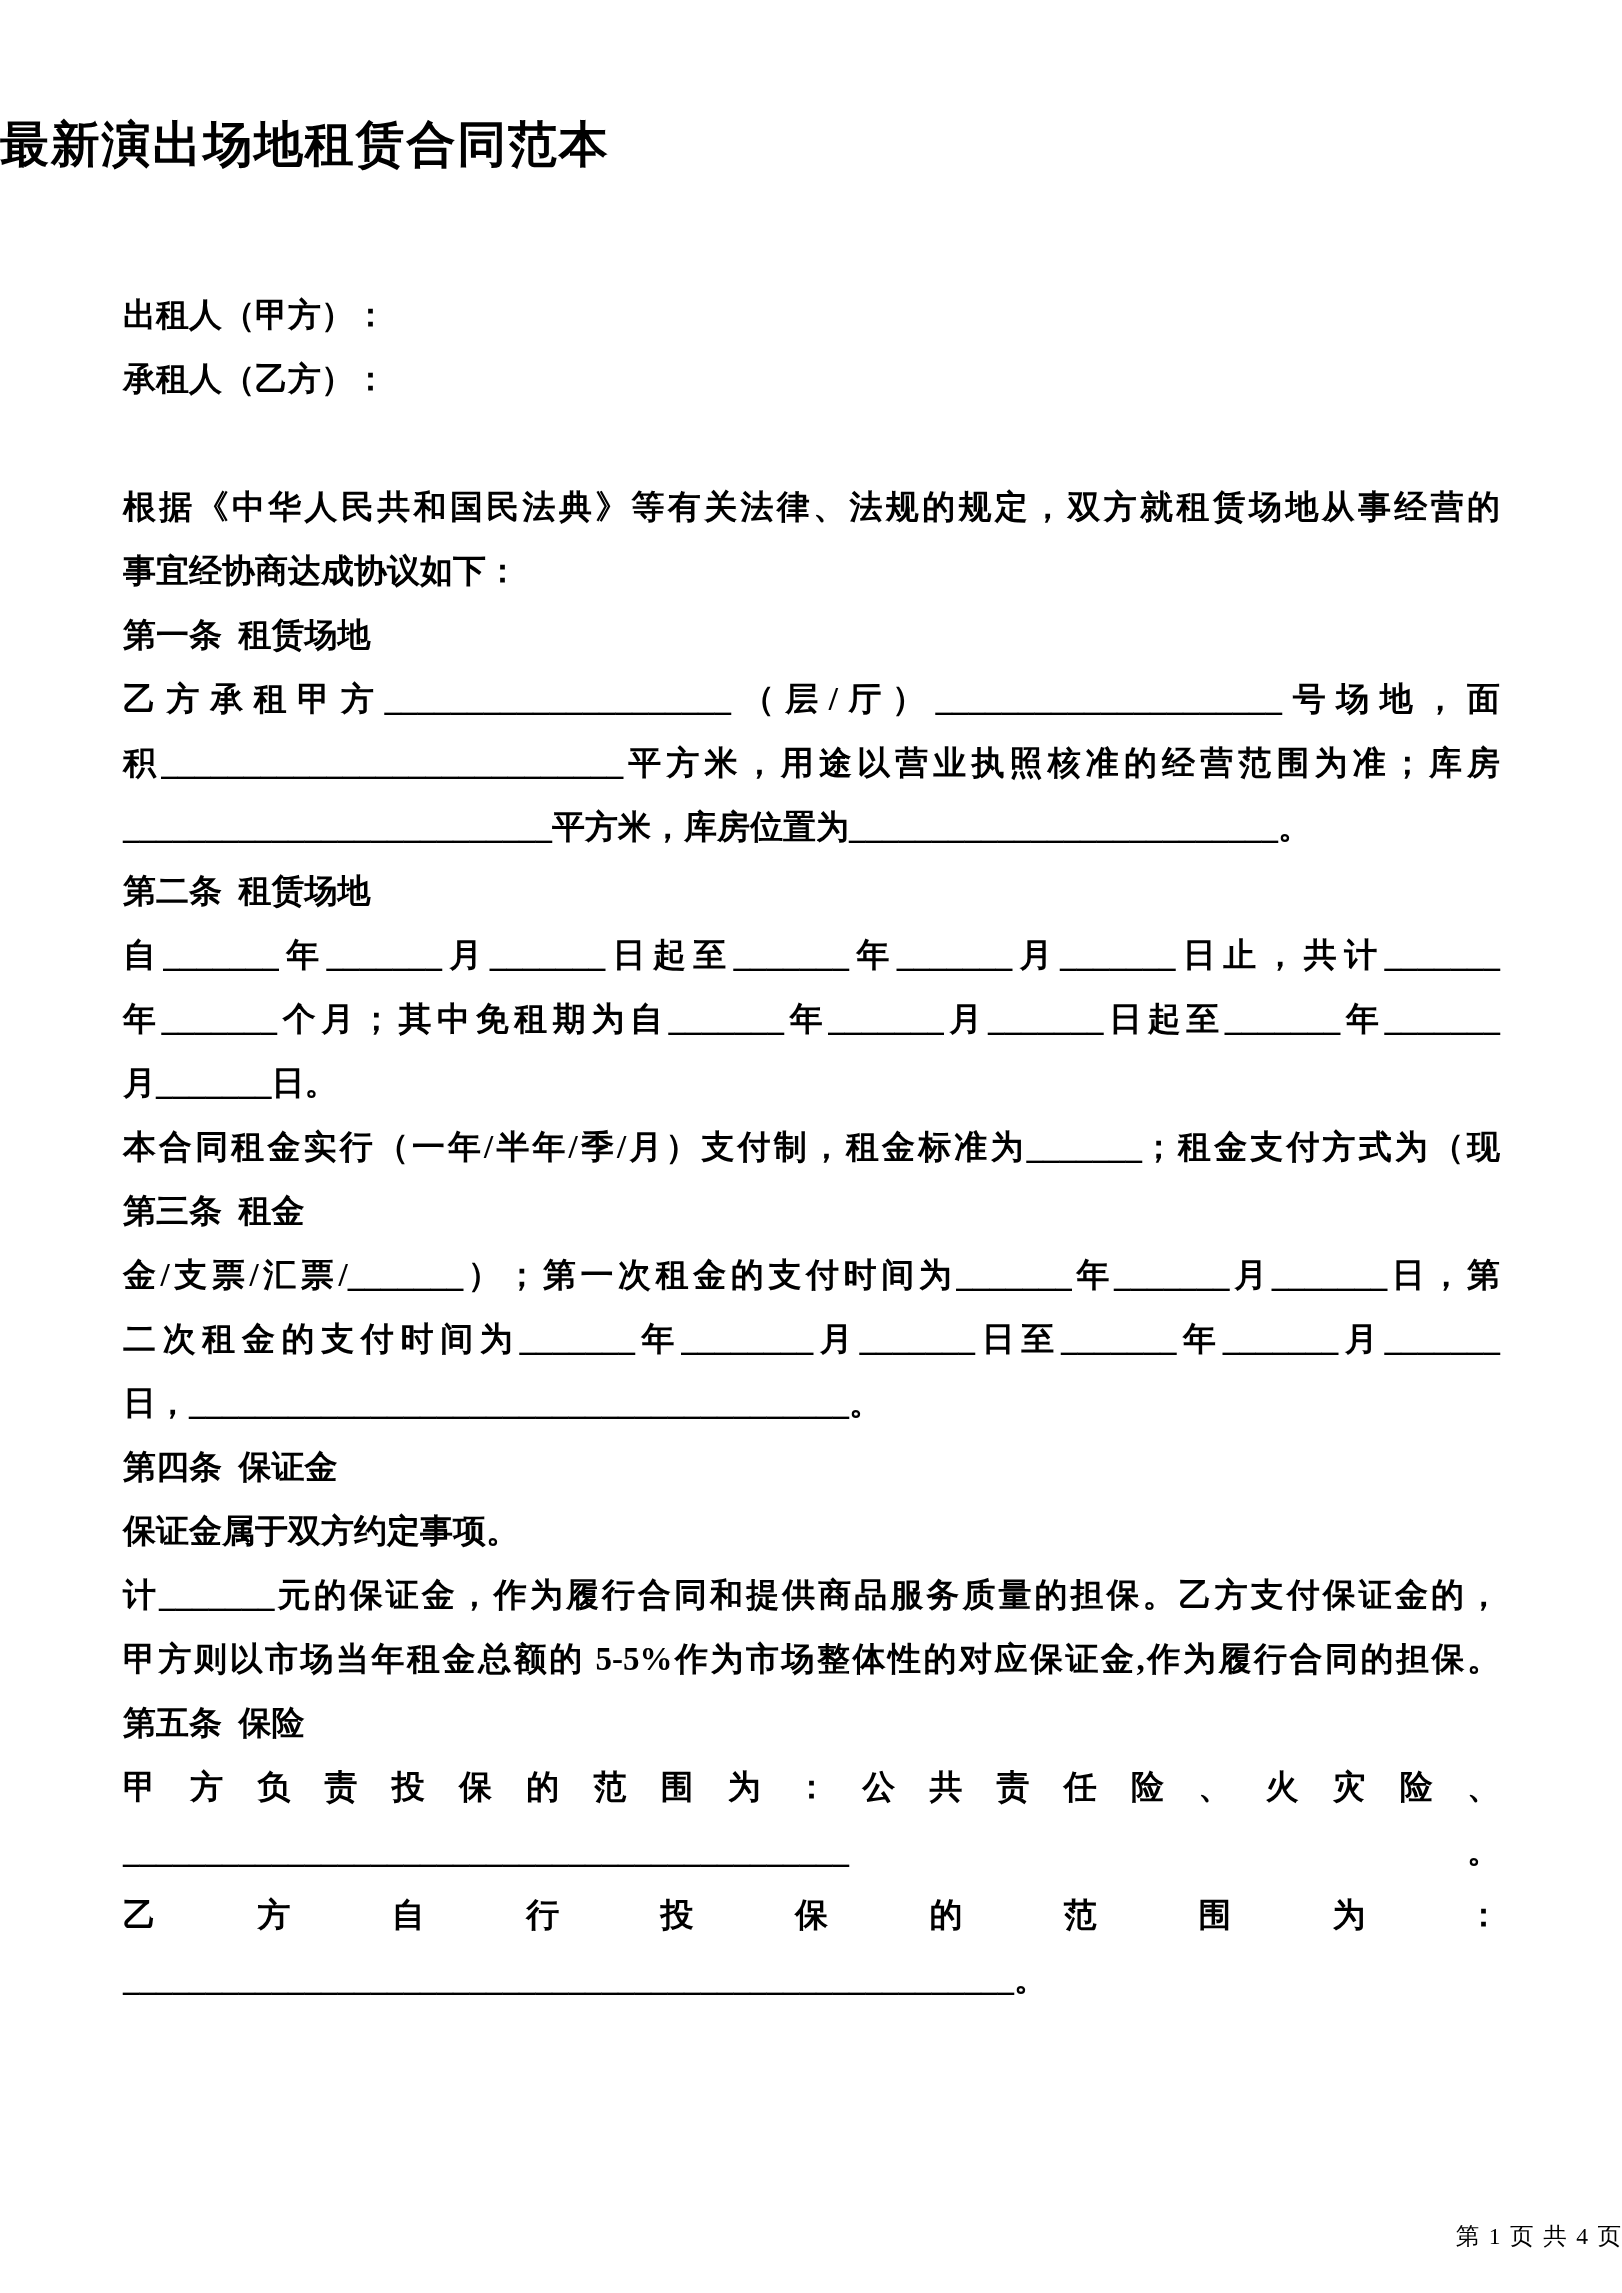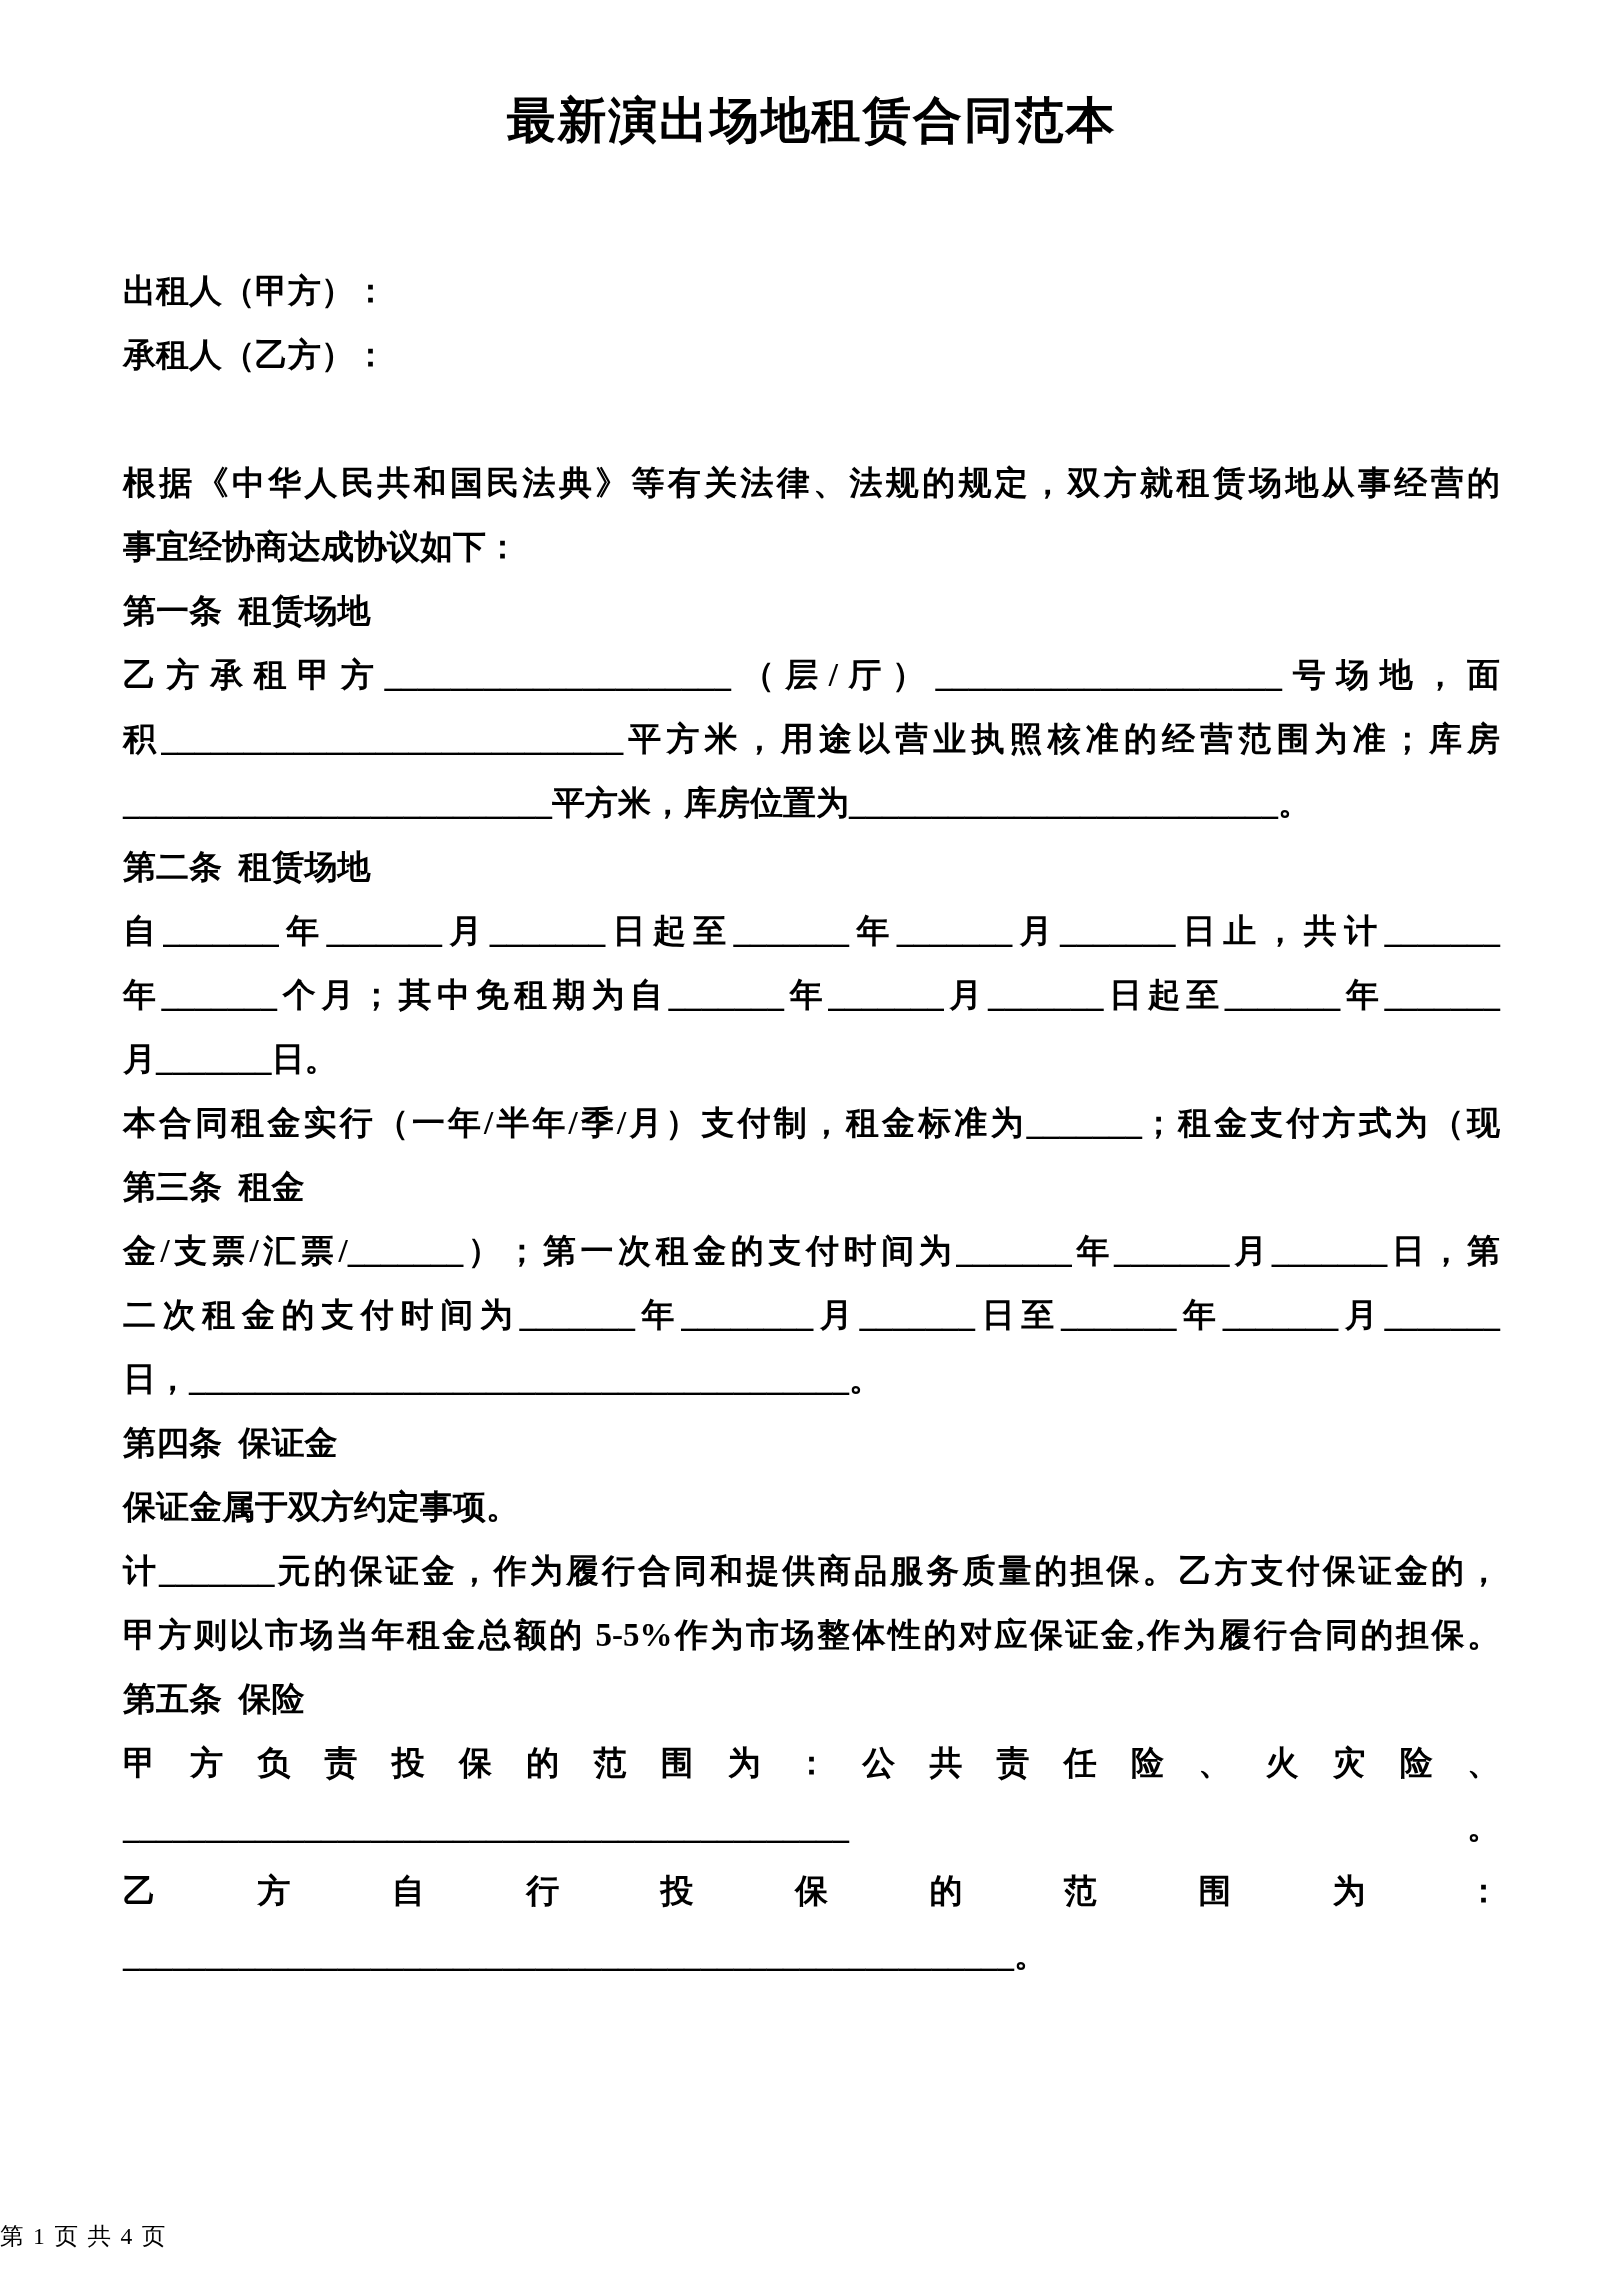--- a/index.html
+++ b/index.html
@@ -6,22 +6,21 @@
   .page {
     position: relative;
     width: 1623px;
     height: 2294px;
     background: #ffffff;
     color: #000000;
     font-family: "Liberation Serif", serif;
     overflow: hidden;
   }
   .doc-title {
-    padding-top: 92px;
-    text-align: center;
+    padding-top: 116px;
     font-size: 49px;
     font-weight: bold;
     line-height: 58px;
     letter-spacing: 1.8px;
   }
   .content {
     margin: 0 123px;
     padding-top: 109px;
     font-size: 33px;
     line-height: 64px;
@@ -38,21 +37,21 @@
   }
   .line.distribute {
     text-align: justify;
     text-align-last: justify;
   }
   .footer {
     position: absolute;
     bottom: 42px;
     left: 0;
     width: 100%;
-    text-align: left;
+    text-align: right;
     font-size: 23.6px;
     letter-spacing: 1.8px;
   }
 </style>
 </head>
 <body>
 
 <div class="page">
   <div class="doc-title">最新演出场地租赁合同范本</div>
 

